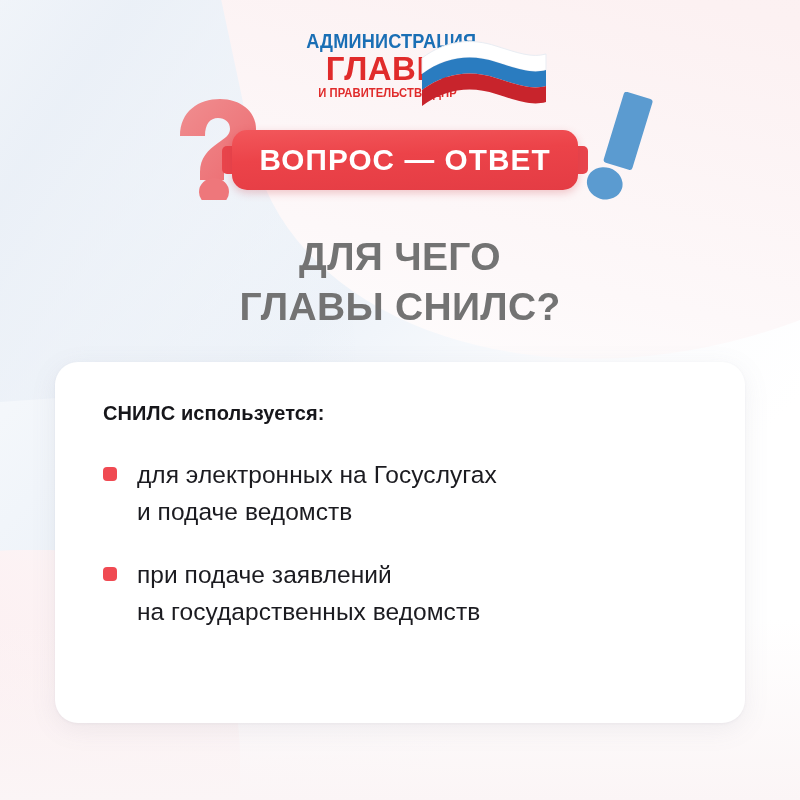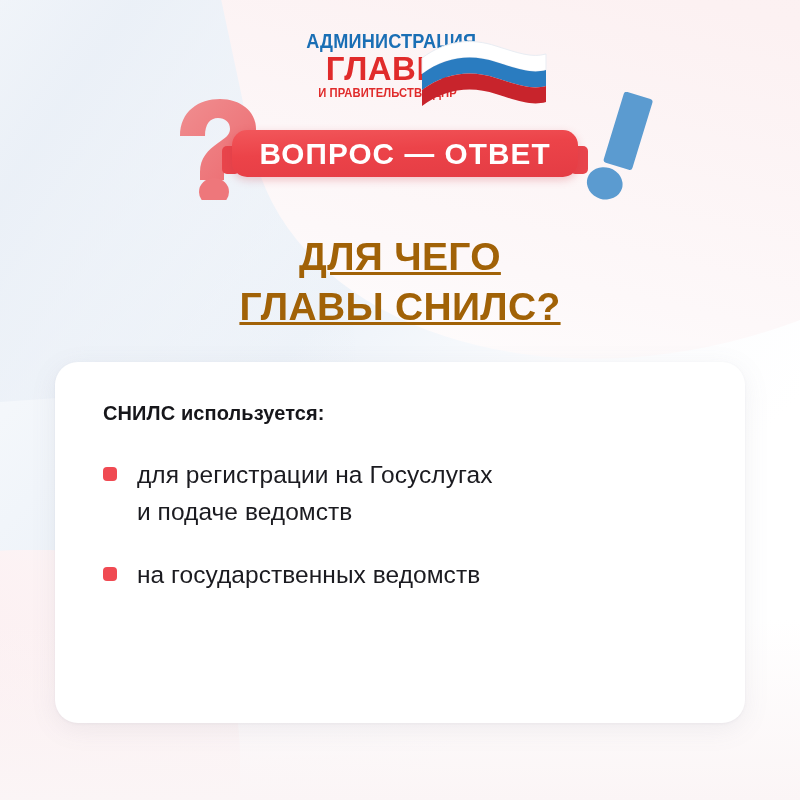--- a/index.html
+++ b/index.html
@@ -95,21 +95,21 @@
   .logo-flag { position:absolute; left:120px; top:2px; }
 
   
   .qmark { position:absolute; left:172px; top:96px; z-index:3; }
   .exmark { position:absolute; left:586px; top:92px; z-index:3; }
 
   
   .banner {
     position:absolute;
     left:232px; top:130px;
-    width:346px; height:47px;
+    width:346px; height:60px;
     border-radius:15px;
     background:linear-gradient(177deg,#f2575b 0%, #ec4349 42%, #e43c44 100%);
     box-shadow:0 3px 9px rgba(205,50,60,.26);
     z-index:5;
     display:flex; align-items:center; justify-content:center;
   }
   .banner-label {
     color:#ffffff; font-weight:bold; font-size:30px;
     letter-spacing:1.1px; white-space:nowrap;
     transform:scaleX(.99);
@@ -121,22 +121,22 @@
   }
   .banner-tab.left  { left:222px; }
   .banner-tab.right { left:570px; }
 
   
   .headline {
     position:absolute; left:0; right:0; top:232px;
     text-align:center; z-index:6;
   }
   .headline-line {
-    color:#a16207; font-weight:bold; font-size:39px;
-    line-height:50px; letter-spacing:.3px; white-space:nowrap;text-decoration:underline;
+    color:#737373; font-weight:bold; font-size:39px;
+    line-height:50px; letter-spacing:.3px; white-space:nowrap;
   }
 
   
   .card {
     position:absolute;
     left:55px; top:362px;
     width:690px; height:361px;
     background:#ffffff;
     border-radius:23px;
     box-shadow:0 6px 26px rgba(120,120,140,.10), 0 1px 3px rgba(120,120,140,.07);
@@ -229,26 +229,27 @@
   <div class="headline-line">ГЛАВЫ СНИЛС?</div>
 </div>
 
 <div class="card">
   <div class="card-heading">СНИЛС используется:</div>
   <div class="bullets">
 
     <div class="bullet">
       <span class="bullet-dot"></span>
       <span class="bullet-text">
-        <span class="ln">для регистрации на Госуслугах</span>
+        <span class="ln">для электронных на Госуслугах</span>
         <span class="ln">и подаче ведомств</span>
       </span>
     </div>
 
     <div class="bullet">
       <span class="bullet-dot"></span>
       <span class="bullet-text">
+        <span class="ln">при подаче заявлений</span>
         <span class="ln">на государственных ведомств</span>
       </span>
     </div>
 
   </div>
 </div>
 
 </body></html>

